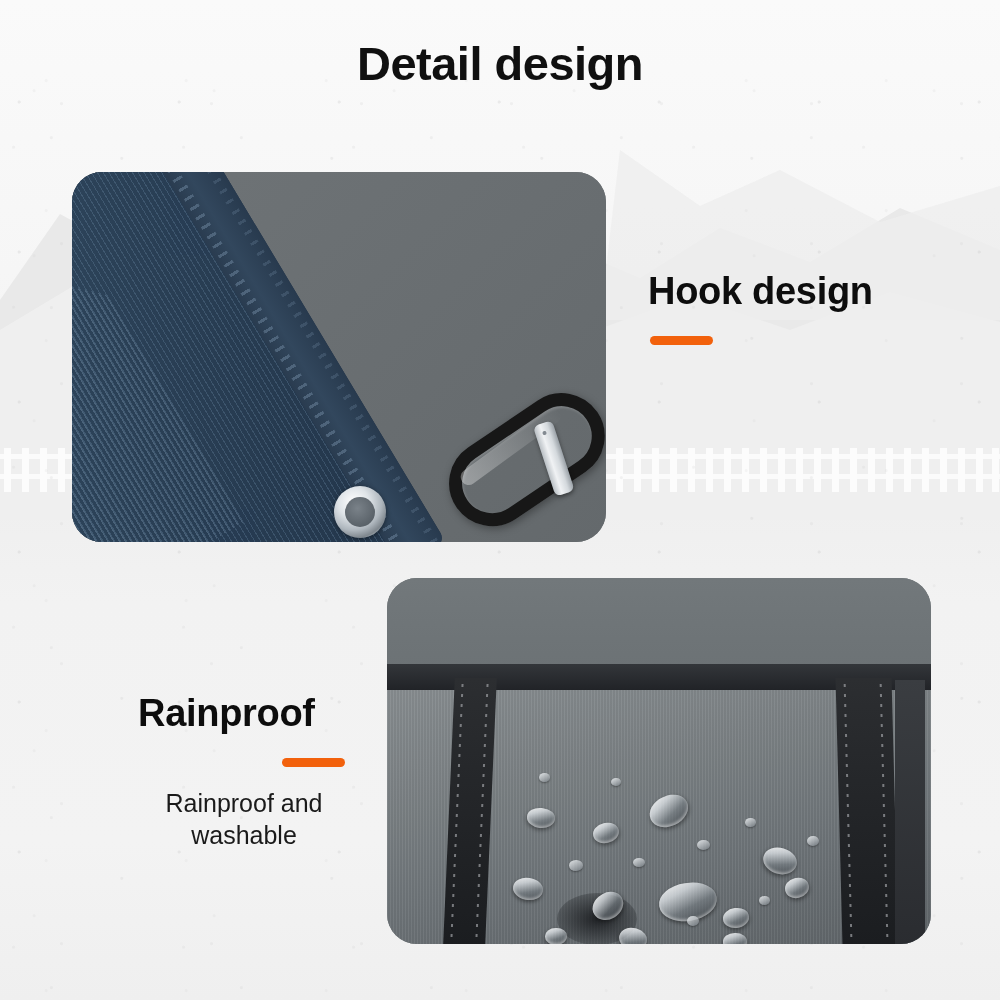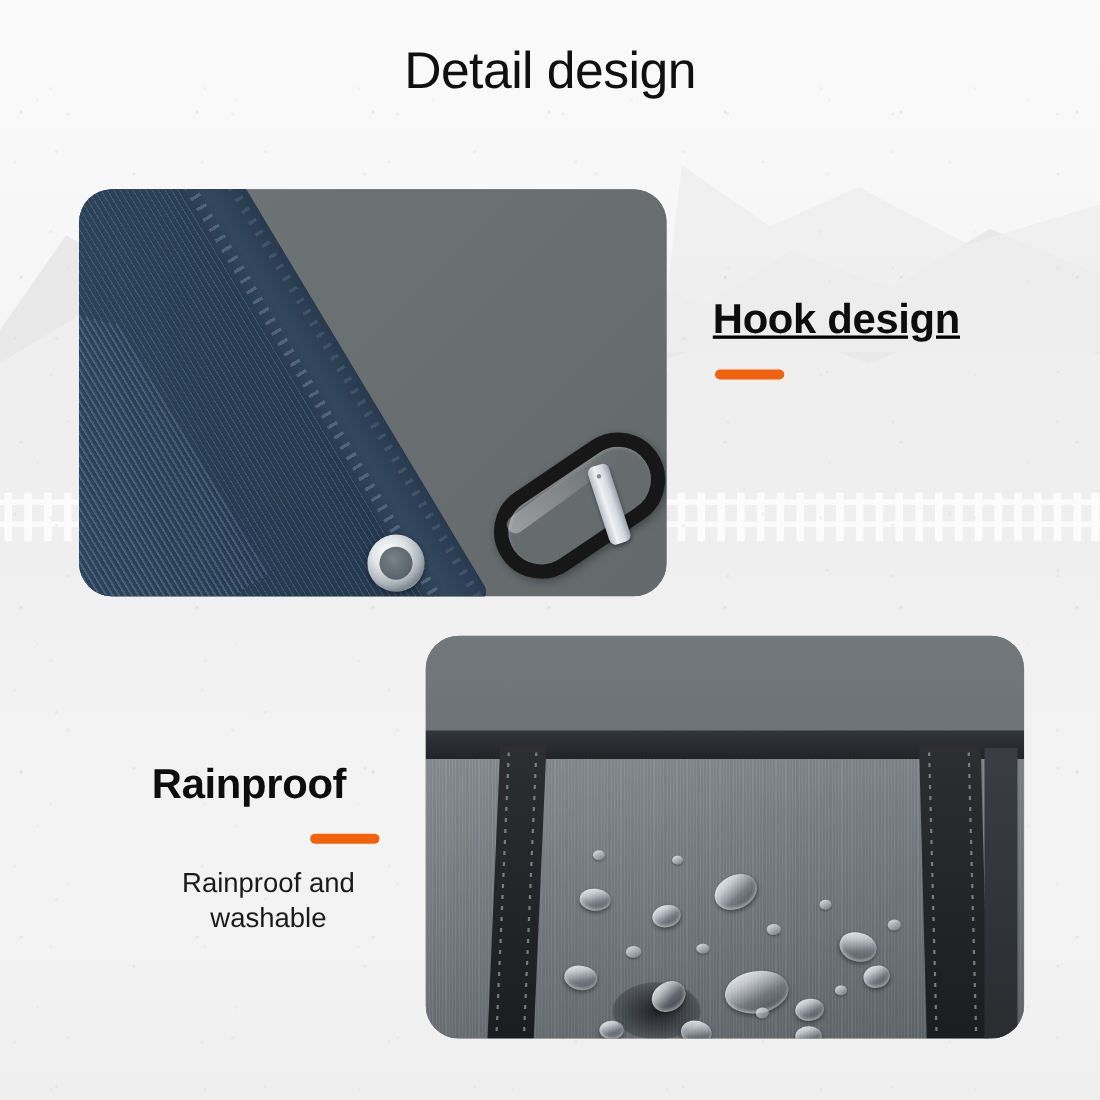--- a/index.html
+++ b/index.html
@@ -54,21 +54,21 @@
     opacity: .85;
   }
 
   
   .page-title {
     position: absolute;
     left: 0; right: 0;
     top: 38px;
     text-align: center;
     font-size: 47px;
-    font-weight: normal;
+    font-weight: bold;
     letter-spacing: -0.5px;
     color: #101010;
     line-height: 1.1;
   }
 
   
   .photo-card {
     position: absolute;
     border-radius: 30px;
     overflow: hidden;
@@ -104,21 +104,20 @@
     font-size: 25px;
     color: #1a1a1a;
     line-height: 1.28;
   }
 
   #block-hook {
     position: absolute;
     left: 648px;
     top: 270px;
     width: 300px;
-    text-decoration: underline;
   }
   #block-hook .accent-bar { margin-top: 22px; margin-left: 2px; }
   #block-hook .feature-body { margin-top: 36px; text-align: center; margin-left: -2px; }
 
   #block-water {
     position: absolute;
     left: 138px;
     top: 692px;
     width: 212px;
   }

